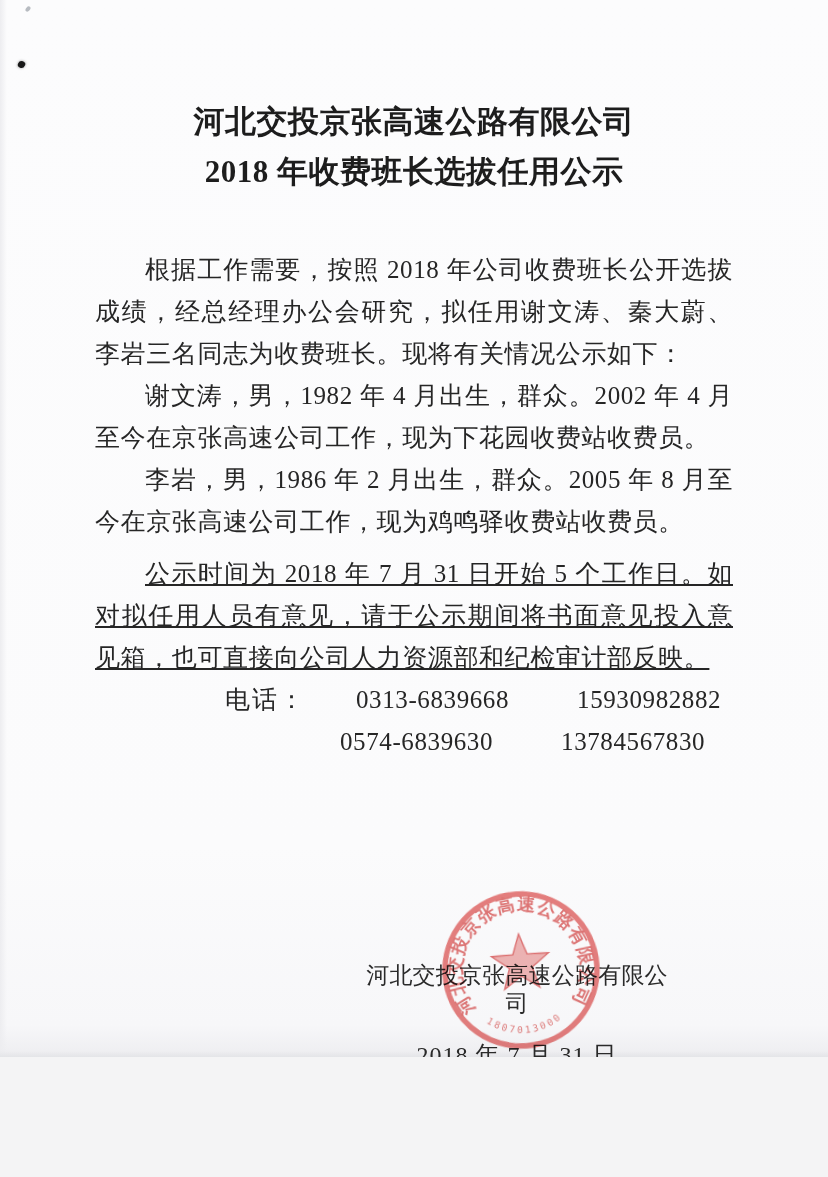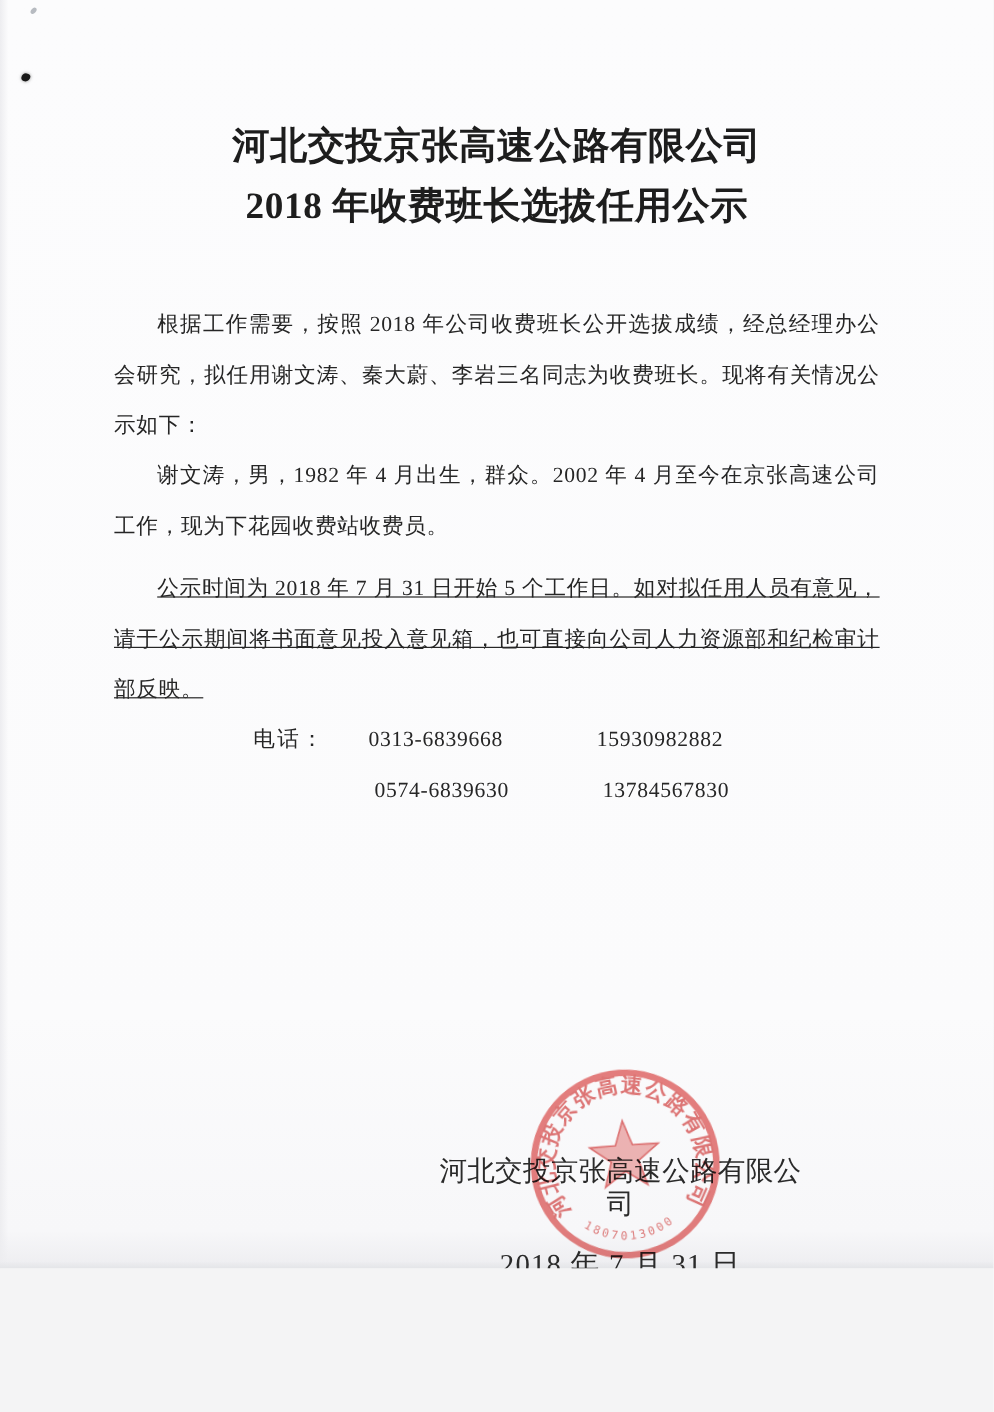--- a/index.html
+++ b/index.html
@@ -21,30 +21,30 @@
     background:#181818;border-radius:55% 40% 60% 45%;transform:rotate(24deg);
     box-shadow:0 0 2px 1px rgba(120,120,120,.35);}
   .speck2{position:absolute;left:26px;top:6px;width:4px;height:6px;
     background:#9aa0a6;border-radius:50%;transform:rotate(40deg);opacity:.7;}
 
   .title-block{padding-top:97px;text-align:center;}
   .title-line{font-size:31px;font-weight:700;line-height:50px;letter-spacing:.5px;color:#1d1d1d;}
 
   .body-block{margin:52px auto 0 auto;width:638px;}
   .body-block p{
-    margin:0;font-size:18px;line-height:42px;letter-spacing:.6px;
+    margin:0;font-size:25px;line-height:42px;letter-spacing:.6px;
     text-align:justify;text-align-last:left;text-indent:2em;color:#262626;
   }
   .body-block p.gap-before{margin-top:10px;text-decoration:underline;}
 
   .phone-line{margin:0;font-size:25px;line-height:42px;letter-spacing:.6px;white-space:nowrap;}
   .phone-line1{padding-left:80px;}
   .phone-line2{padding-left:145px;}
   .phone-num{display:inline-block;}
-  .phone-num.first{margin-right:42px;}
+  .phone-num.first{margin-right:18px;}
   .phone-line .phone-label{letter-spacing:2px;}
 
   .signature-block{position:absolute;left:356px;top:962px;width:322px;text-align:center;}
   .sig-company{font-size:23px;letter-spacing:.2px;line-height:28px;color:#2a2a2a;}
   .sig-date{font-size:24px;letter-spacing:1px;line-height:28px;margin-top:23px;color:#2a2a2a;}
 
   .seal{
     position:absolute;left:436px;top:885px;width:170px;height:170px;
     transform:rotate(-4deg);
     opacity:.85;mix-blend-mode:multiply;
@@ -61,20 +61,21 @@
   <div class="speck2"></div>
 
   <div class="title-block">
     <div class="title-line">河北交投京张高速公路有限公司</div>
     <div class="title-line">2018 年收费班长选拔任用公示</div>
   </div>
 
   <div class="body-block">
     <p>根据工作需要，按照 2018 年公司收费班长公开选拔成绩，经总经理办公会研究，拟任用谢文涛、秦大蔚、李岩三名同志为收费班长。现将有关情况公示如下：</p>
     <p>谢文涛，男，1982 年 4 月出生，群众。2002 年 4 月至今在京张高速公司工作，现为下花园收费站收费员。</p>
+    <p>李岩，男，1986 年 2 月出生，群众。2005 年 8 月至今在京张高速公司工作，现为鸡鸣驿收费站收费员。</p>
     <p class="gap-before">公示时间为 2018 年 7 月 31 日开始 5 个工作日。如对拟任用人员有意见，请于公示期间将书面意见投入意见箱，也可直接向公司人力资源部和纪检审计部反映。</p>
 
     <p class="phone-line phone-line1"><span class="phone-label">电话：</span><span class="phone-num first">0313-6839668</span><span class="phone-num">15930982882</span></p>
     <p class="phone-line phone-line2"><span class="phone-num first">0574-6839630</span><span class="phone-num">13784567830</span></p>
   </div>
 
   <div class="signature-block">
     <div class="sig-company">河北交投京张高速公路有限公司</div>
     <div class="sig-date">2018 年 7 月 31 日</div>
   </div>

